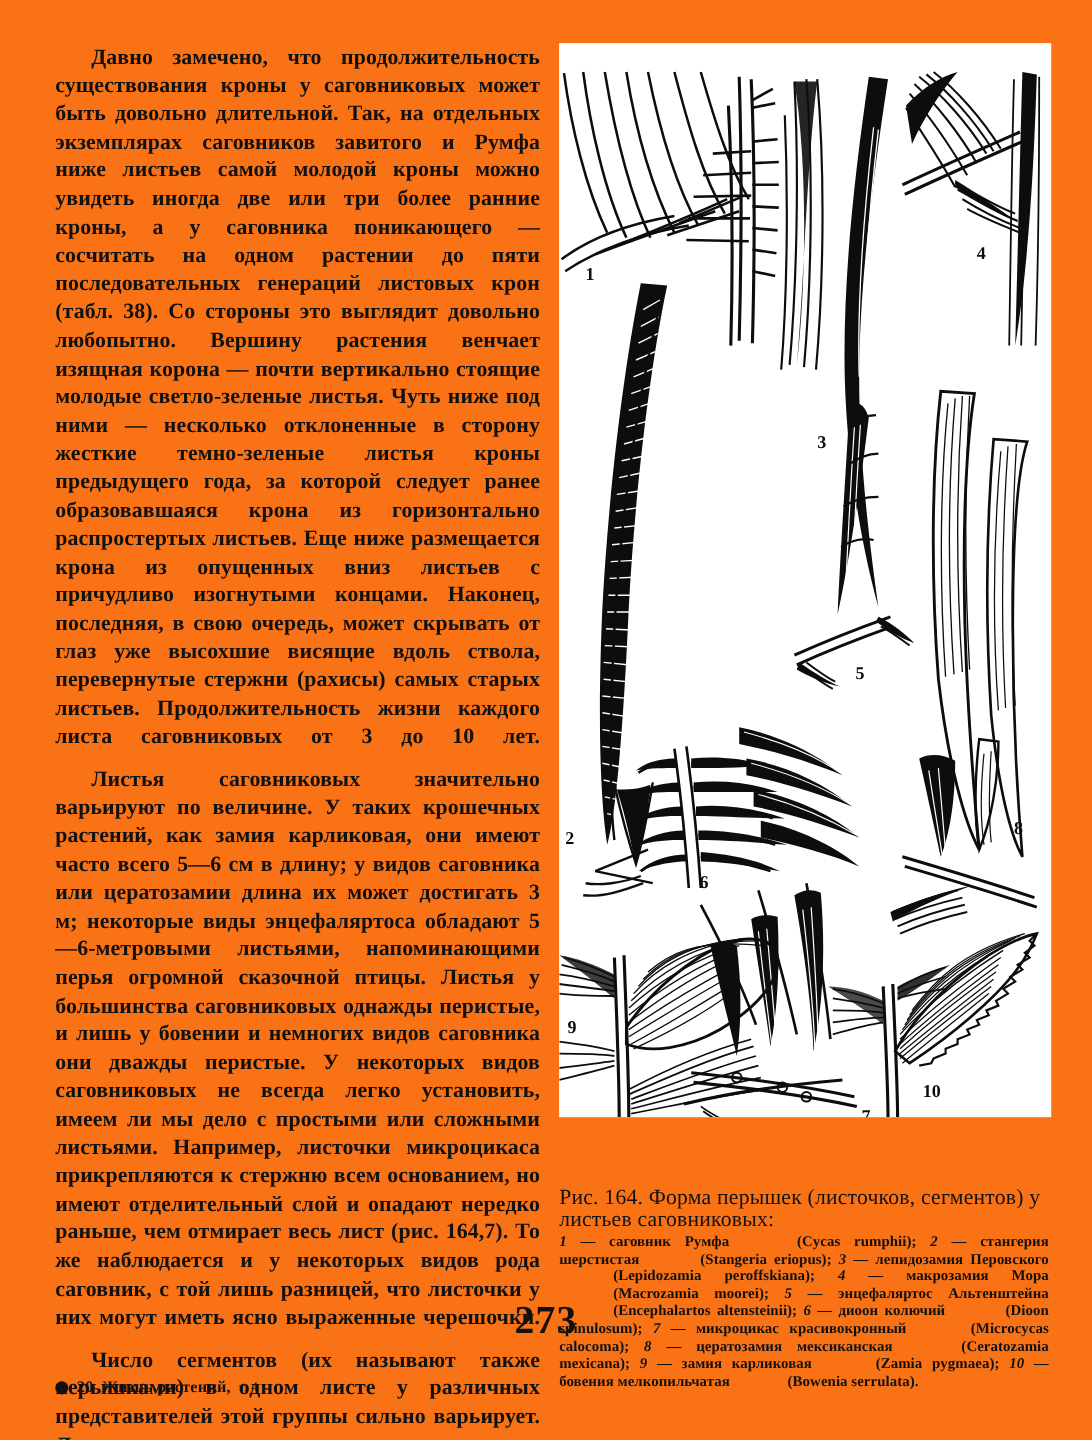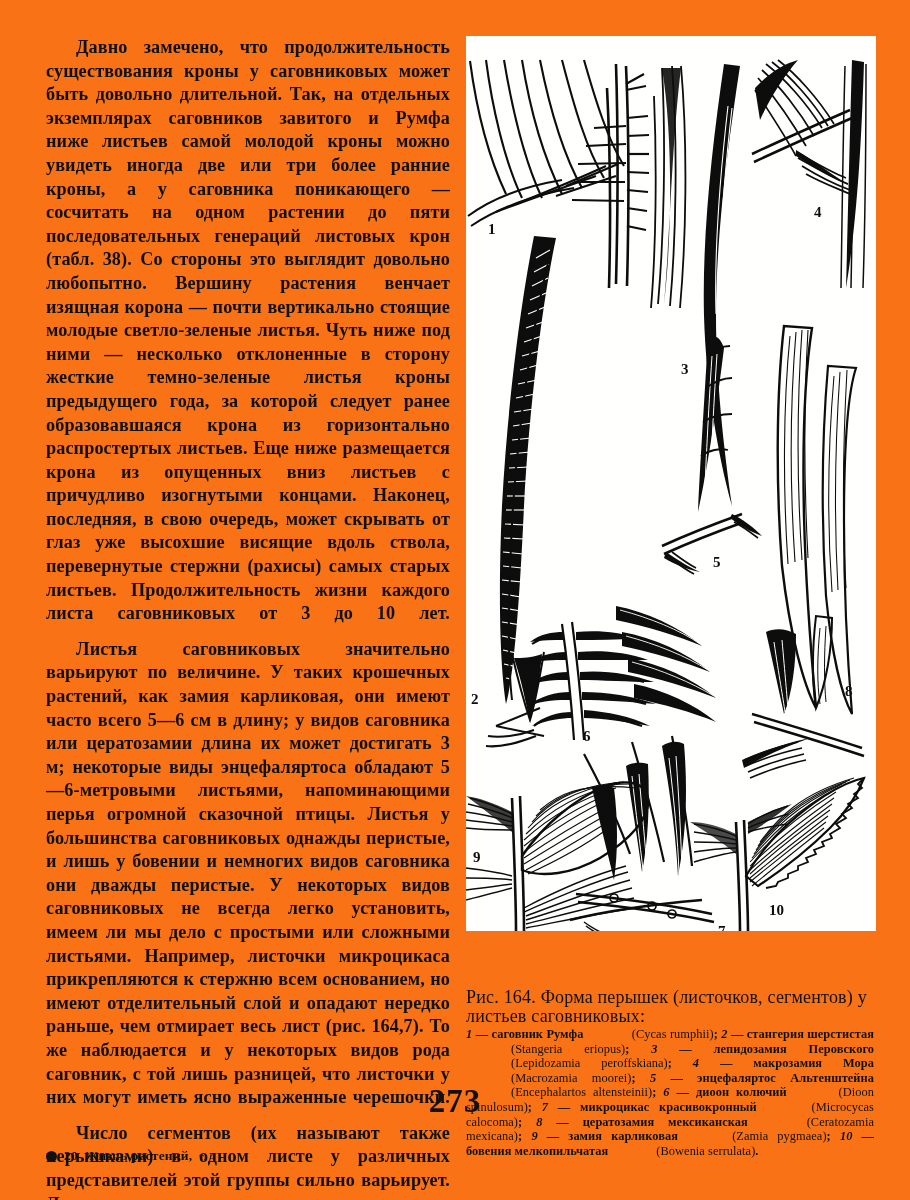--- a/index.html
+++ b/index.html
@@ -108,21 +108,21 @@
     top: 1027px;
     width: 408px;
     font-size: 12.4px;
     line-height: 14.6px;
     font-weight: 700;
     text-align: justify;
     text-align-last: left;
     letter-spacing: 0.05px;
   }
   .fig-legend i { font-style: italic; }
-  .fig-legend .lat { font-weight: 400; padding-left: 45px; }
+  .fig-legend .lat { font-weight: 700; padding-left: 45px; }
 </style>
 </head>
 <body>
 
 <div class="page">
 
   <div class="text-column">
     <p class="para"><span class="indent"></span><span>Давно замечено, что продолжительность существования кроны у саговниковых может быть довольно длительной. Так, на отдельных экземплярах саговников завитого и Румфа ниже листьев самой молодой кроны можно увидеть иногда две или три более ранние кроны, а у саговника поникающего — сосчитать на одном растении до пяти последовательных генераций листовых крон (табл. 38). Со стороны это выглядит довольно любопытно. Вершину растения венчает изящная корона — почти вертикально стоящие молодые светло-зеленые листья. Чуть ниже под ними — несколько отклоненные в сторону жесткие темно-зеленые листья кроны предыдущего года, за которой следует ранее образовавшаяся крона из горизонтально распростертых листьев. Еще ниже размещается крона из опущенных вниз листьев с причудливо изогнутыми концами. Наконец, последняя, в свою очередь, может скрывать от глаз уже высохшие висящие вдоль ствола, перевернутые стержни (рахисы) самых старых листьев. Продолжительность жизни каждого листа саговниковых от 3 до 10 лет.</span></p>
     <p class="para"><span class="indent"></span><span>Листья саговниковых значительно варьируют по величине. У таких крошечных растений, как замия карликовая, они имеют часто всего 5—6 см в длину; у видов саговника или цератозамии длина их может достигать 3 м; некоторые виды энцефаляртоса обладают 5—6-метровыми листьями, напоминающими перья огромной сказочной птицы. Листья у большинства саговниковых однажды перистые, и лишь у бовении и немногих видов саговника они дважды перистые. У некоторых видов саговниковых не всегда легко установить, имеем ли мы дело с простыми или сложными листьями. Например, листочки микроцикаса прикрепляются к стержню всем основанием, но имеют отделительный слой и опадают нередко раньше, чем отмирает весь лист (рис. 164,7). То же наблюдается и у некоторых видов рода саговник, с той лишь разницей, что листочки у них могут иметь ясно выраженные черешочки.</span></p>
     <p class="para para-last"><span class="indent"></span><span>Число сегментов (их называют также перышками) в одном листе у различных представителей этой группы сильно варьирует. Листья некоторых видов рода замия имеют не более 4—5 перышек, а у крупных экземпляров саговника и энцефаляртоса их может быть более 180—200. Форма и величина сегментов разнообразны, сегменты могут быть овальными, яйцевидными, слегка вытянутыми или узколанцетными, цельнокрайними, пильчатыми или зазубренными и т. д. (рис. 164). </span></p>

